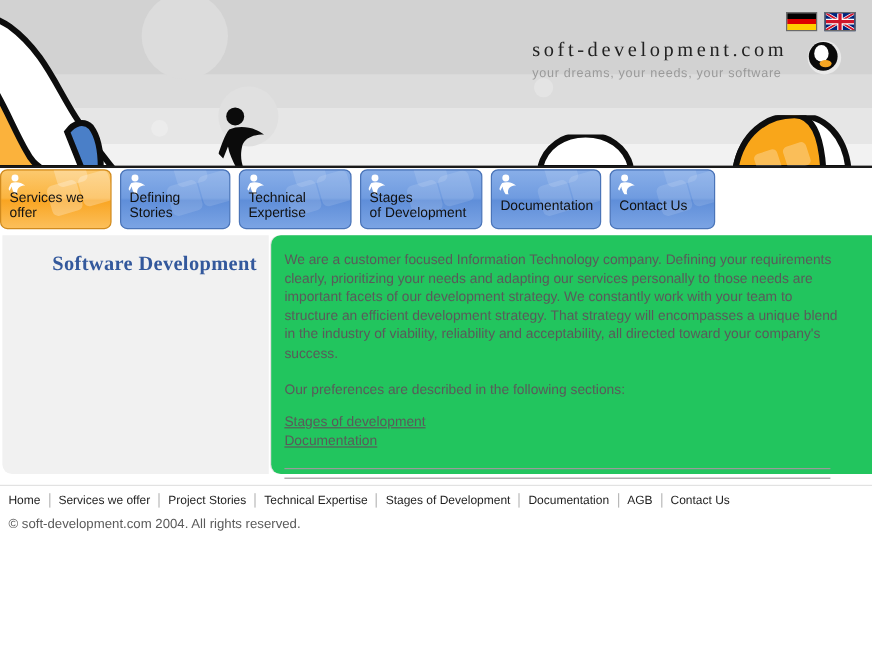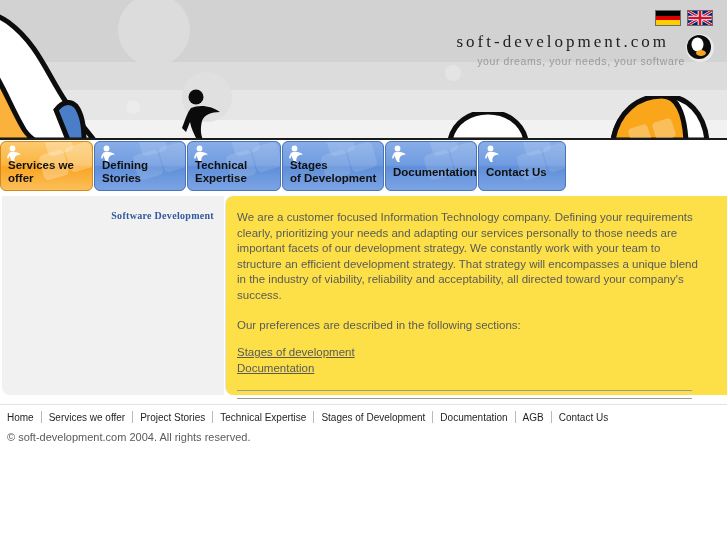--- a/index.html
+++ b/index.html
@@ -43,37 +43,37 @@
 
   #banner-rule{position:absolute;left:0;top:138px;width:727px;height:2px;background:#1a1a1a;}
 
   
   #flags{position:absolute;right:14px;top:10px;display:flex;gap:6px;z-index:6;}
   .flag{width:26px;height:16px;border:1px solid #6a6a6a;box-sizing:border-box;position:relative;overflow:hidden;display:block;}
   .flag-de{background:linear-gradient(to bottom,#000 0 33.3%,#dd0000 33.3% 66.6%,#ffce00 66.6% 100%);}
   .flag-gb{background:#00247d;}
 
   
-  #logo-block{position:absolute;right:12px;top:33px;z-index:6;text-align:right;}
+  #logo-block{position:absolute;right:25px;top:33px;z-index:6;text-align:left;}
   #site-title{
     font-family:"Liberation Serif", serif;
     font-size:17px;letter-spacing:3px;color:#222222;
     white-space:nowrap;line-height:18px;
     margin-right:46px;
   }
   #tagline{
     font-size:10.5px;color:#9a9a9a;letter-spacing:0.6px;
     margin-top:4px;margin-right:30px;white-space:nowrap;
   }
   #logo-sphere{
     position:absolute;right:0px;top:0px;width:30px;height:30px;
   }
 
   
-  #tabs{position:absolute;left:0;top:141px;height:52px;width:727px;display:flex;gap:1px;z-index:4;font-weight:bold;}
+  #tabs{position:absolute;left:0;top:141px;height:52px;width:727px;display:flex;gap:7px;z-index:4;}
   .tab{
     position:relative;height:50px;box-sizing:border-box;
     border:1px solid #4a74b8;border-radius:6px;
     overflow:hidden;cursor:pointer;
     padding:0;
   }
   .tab.blue{
     background:#6f9be0;
     background-image:linear-gradient(to bottom,#88aee8 0%,#6f9be0 48%,#5f8ed9 52%,#7ba4e4 100%);
   }
@@ -102,26 +102,26 @@
 
   
   #main{position:absolute;left:0;top:196px;width:727px;height:200px;}
   #left-panel{
     position:absolute;left:2px;top:0;width:222px;height:199px;
     background:#f1f1f1;border-radius:0 0 0 8px;
   }
   #page-title{
     position:absolute;right:10px;top:14px;
     font-family:"Liberation Serif", serif;
-    font-weight:bold;font-size:10px;color:#33589c;
+    font-weight:bold;font-size:17px;color:#33589c;
     white-space:nowrap;letter-spacing:0.3px;
   }
   #content-panel{
     position:absolute;left:226px;top:0;width:501px;height:199px;
-    background:#fde047;border-radius:8px 0 0 8px;
+    background:#22c55e;border-radius:8px 0 0 8px;
     box-shadow:-1px 0 0 #e4e4e4;
   }
   #content-inner{position:absolute;left:11px;top:14px;right:8px;}
   #intro-para{
     font-size:11.5px;line-height:15.6px;color:#5a5a5a;margin:0 0 14px 0;
     width:462px;
   }
   #pref-line{font-size:11.5px;line-height:15.6px;color:#5a5a5a;margin:0 0 12px 0;}
   .content-link{
     display:block;font-size:11.5px;line-height:15.5px;

